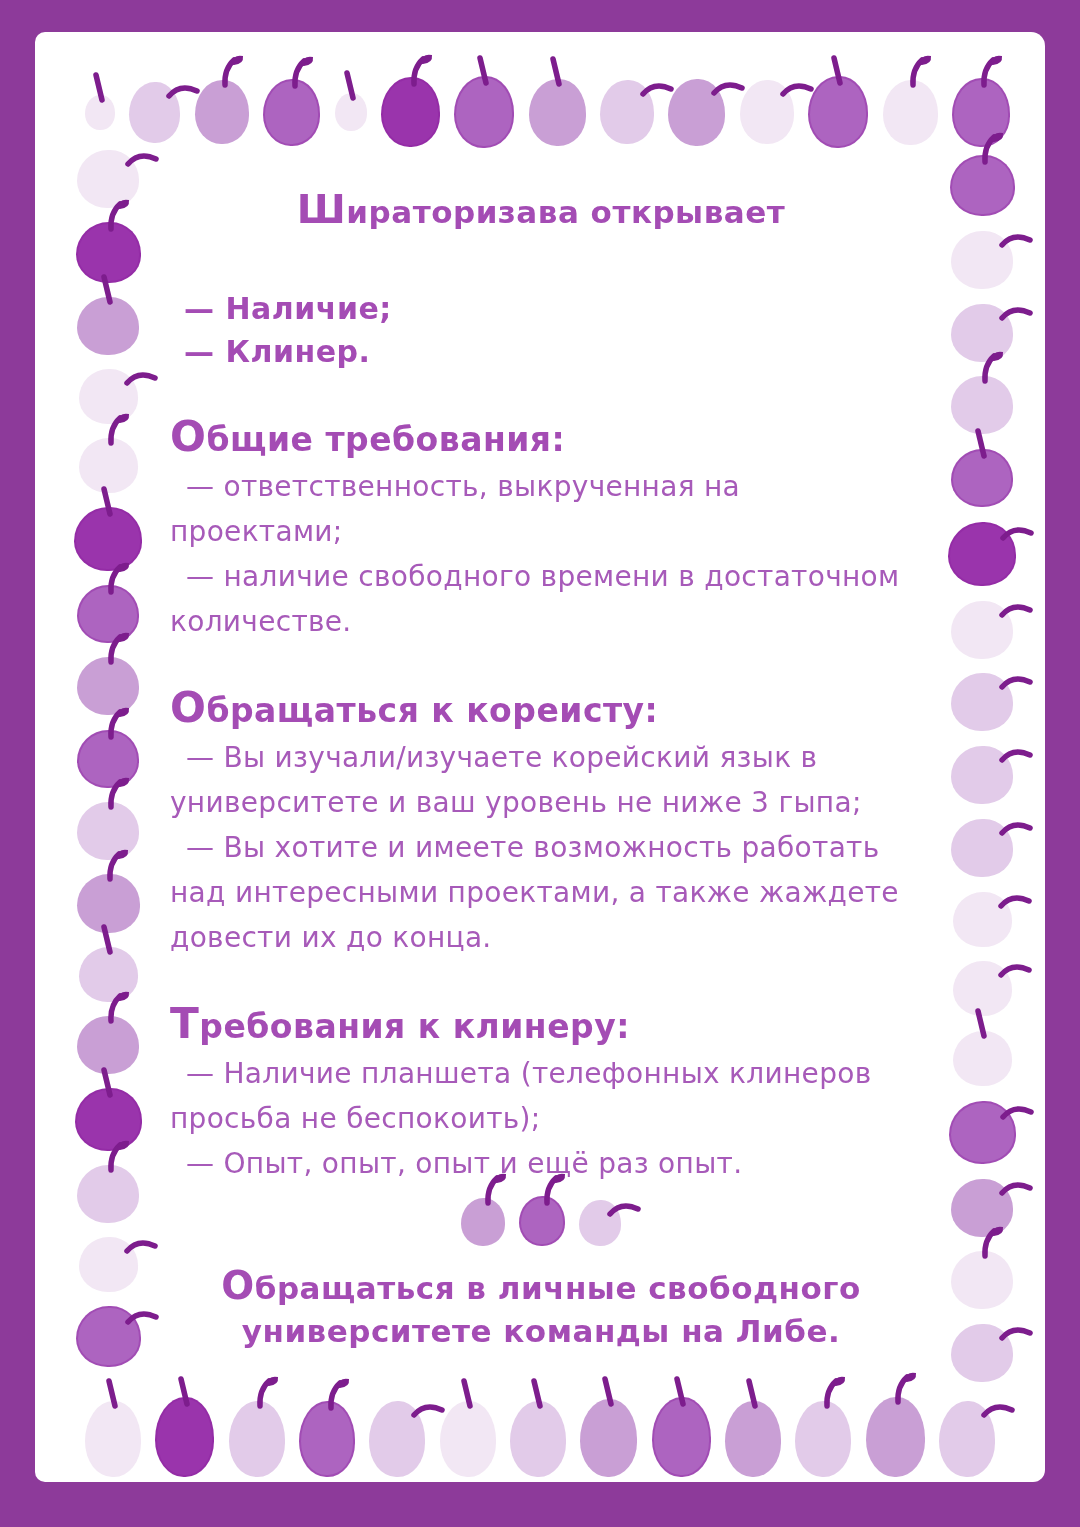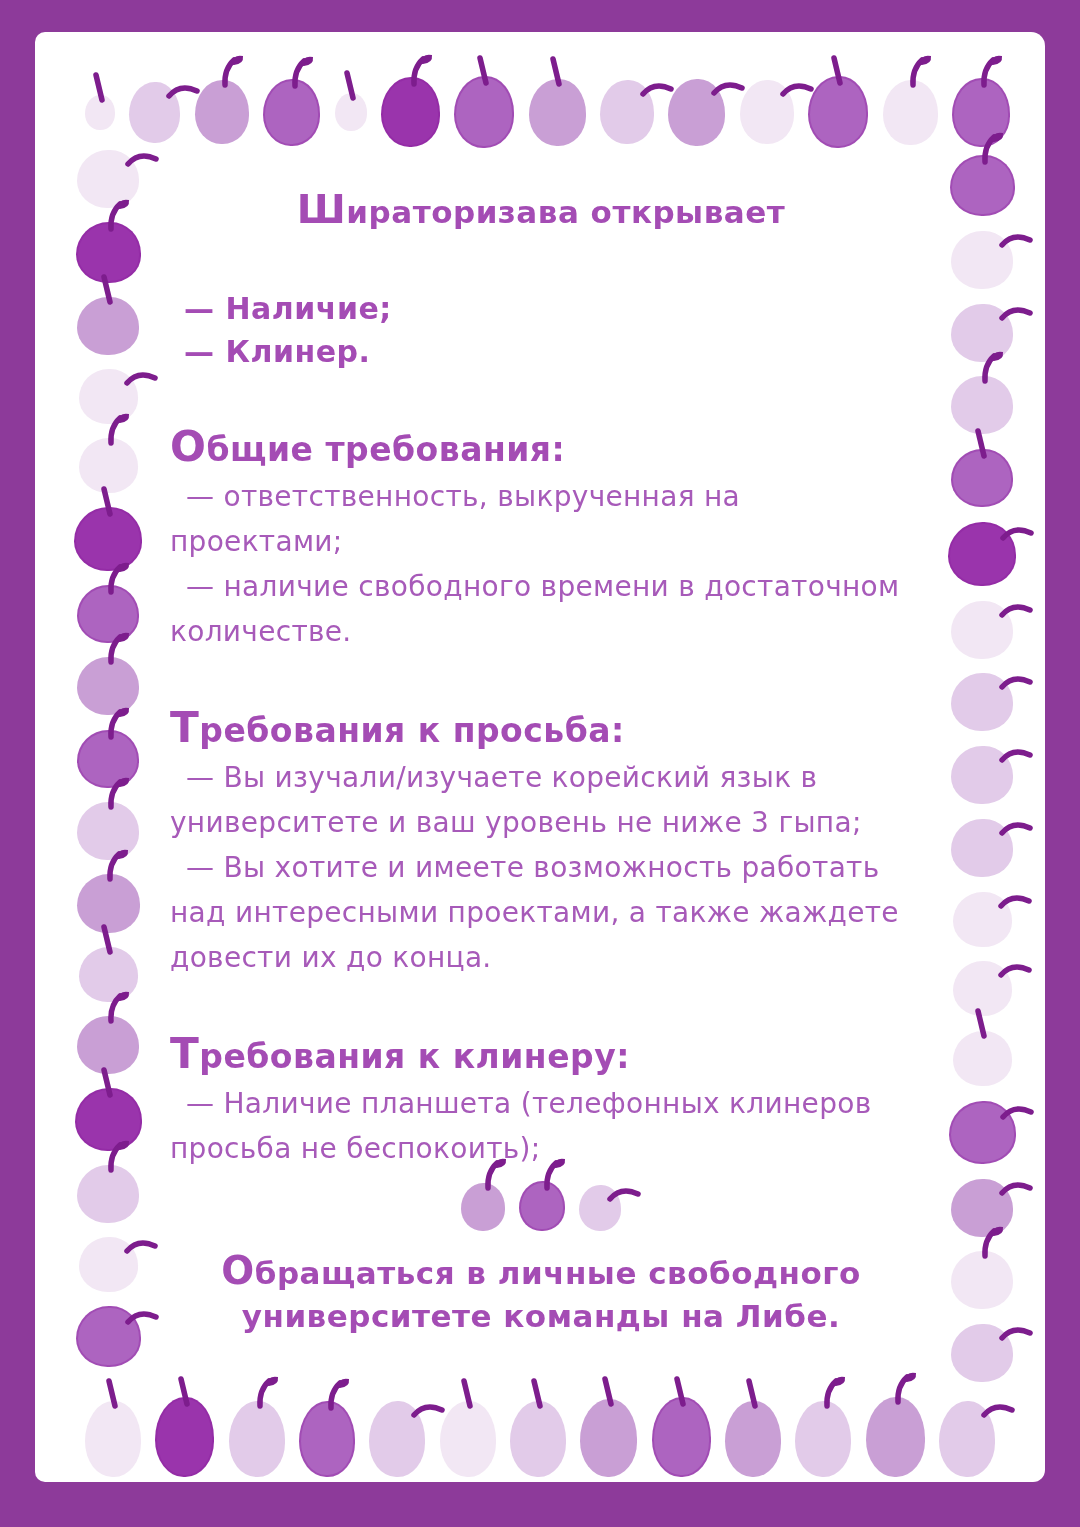--- a/index.html
+++ b/index.html
@@ -50,21 +50,21 @@
     font-size:31px;line-height:46px;
     font-weight:bold;letter-spacing:.5px;
     color:var(--heading);
   }
   .title-line:first-child::first-letter{font-size:1.28em;}
   .vacancies{margin-top:52px;padding-left:14px;}
   .vac{
     font-size:30px;line-height:43px;font-weight:bold;
     letter-spacing:.5px;color:var(--heading);
   }
-  .sec{margin-top:50px;}
+  .sec{margin-top:40px;}
   .sec-heading{
     font-size:33px;line-height:48px;font-weight:bold;
     letter-spacing:.5px;color:var(--heading);
   }
   .sec-heading::first-letter{font-size:1.28em;}
   .item{
     font-size:28px;line-height:45px;
     letter-spacing:.3px;color:var(--body);
     text-indent:16px;
   }
@@ -554,28 +554,29 @@
     <div class="vac">— Клинер.</div>
   </div>
 
   <section class="sec">
     <h2 class="sec-heading">Общие требования:</h2>
     <p class="item">— ответственность, выкрученная на проектами;</p>
     <p class="item">— наличие свободного времени в достаточном количестве.</p>
   </section>
 
   <section class="sec">
-    <h2 class="sec-heading">Требования к просьба:</h2>
+    <h2 class="sec-heading">Обращаться к кореисту:</h2>
     <p class="item">— Вы изучали/изучаете корейский язык в университете и ваш уровень не ниже 3 гыпа;</p>
     <p class="item">— Вы хотите и имеете возможность работать над интересными проектами, а также жаждете довести их до конца.</p>
   </section>
 
   <section class="sec">
     <h2 class="sec-heading">Требования к клинеру:</h2>
     <p class="item">— Наличие планшета (телефонных клинеров просьба не беспокоить);</p>
+    <p class="item">— Опыт, опыт, опыт и ещё раз опыт.</p>
   </section>
 
   <div class="center-berries">
       <div class="berry" style="width: 44px; height: 48px; background: rgb(201, 159, 213);">
         <span class="stem stem-leaf">
           <svg viewBox="0 0 32 32">
             <path d="M10 31 Q9 15 19 6" stroke="#7d1d8d" stroke-width="5.5" stroke-linecap="round" fill="none"></path>
             <path d="M16 10 Q18 0 28 2 Q29 10 19 11 Q16 11 16 10 Z" fill="#7d1d8d"></path>
           </svg>
         </span>

